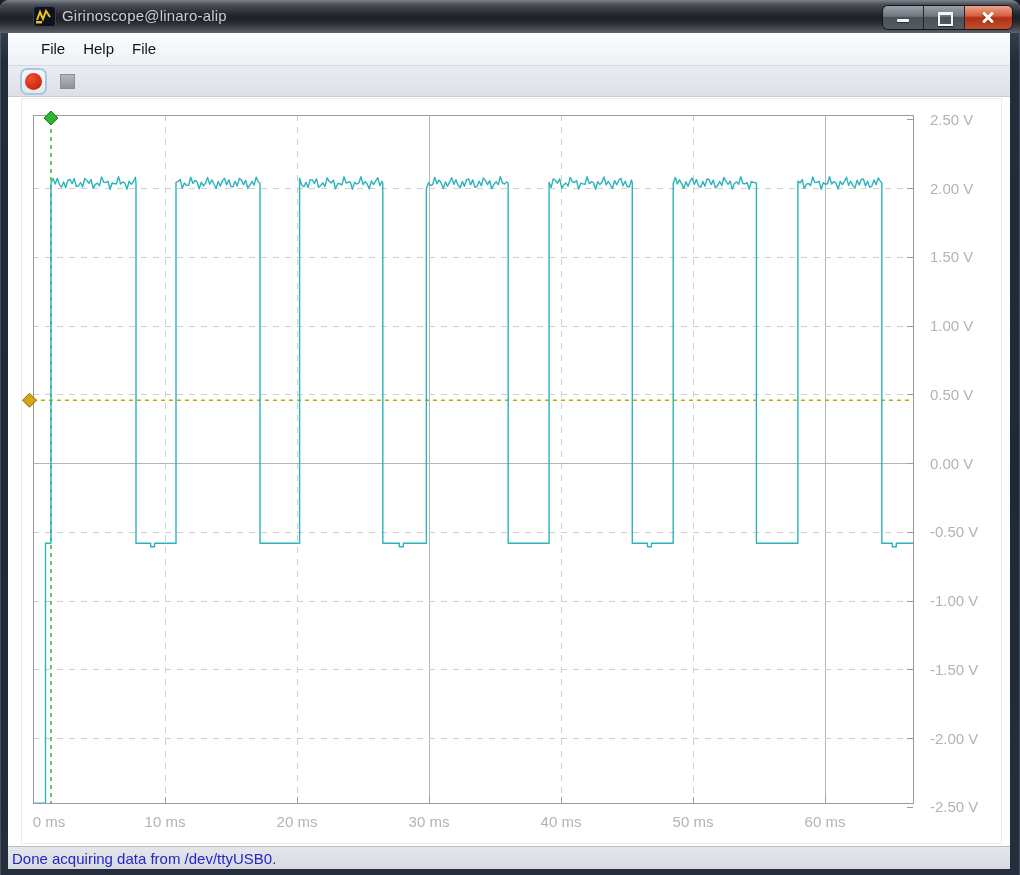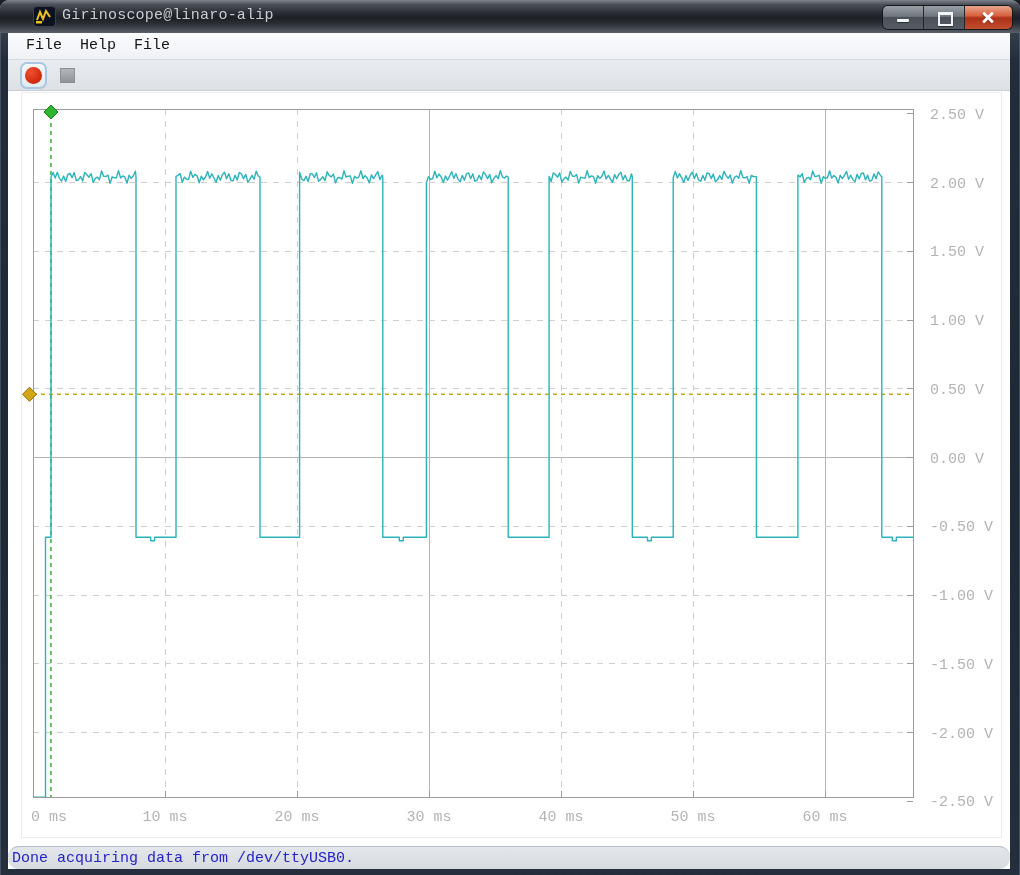--- a/index.html
+++ b/index.html
@@ -1,51 +1,51 @@
 <!DOCTYPE html>
 <html><head>
 <meta charset="utf-8">
 <style>
   html,body{margin:0;padding:0;background:#1b2026;font-family:"Liberation Sans",sans-serif;}
   .window{position:relative;width:1020px;height:875px;border-radius:9px 9px 0 0;overflow:hidden;
     background:linear-gradient(180deg,#6a7380 0%,#39424f 3%,#232c3a 7%,#1f2835 55%,#242e3c 100%);
-    box-shadow:inset 0 1px 0 rgba(255,255,255,.22), inset 1px 0 0 rgba(150,170,195,.28), inset -1px 0 0 rgba(150,170,195,.28);font-family:Liberation Mono, monospace;}
+    box-shadow:inset 0 1px 0 rgba(255,255,255,.22), inset 1px 0 0 rgba(150,170,195,.28), inset -1px 0 0 rgba(150,170,195,.28);}
   
   .titlebar{position:absolute;top:0;left:0;right:0;height:33px;border-radius:9px 9px 0 0;
     background:linear-gradient(180deg,#7d838c 0%,#4a4f57 14%,#26292f 42%,#1c1f24 55%,#2b2f36 72%,#5a616a 100%);}
   .title-icon{position:absolute;left:34px;top:7px;width:21px;height:19px;border-radius:3px;background:#0d1220;
     box-shadow:0 0 0 1px #3a414d;}
   .title-text{position:absolute;left:62px;top:0;line-height:32px;font-size:15px;color:#c9ccd1;letter-spacing:.2px;}
   .winbtns{position:absolute;top:6px;right:8px;height:23px;display:flex;border-radius:5px;overflow:hidden;
     box-shadow:0 0 0 1px #14171c, 0 1px 1px rgba(255,255,255,.18), inset 0 1px 0 rgba(255,255,255,.3);}
   .winbtn{position:relative;height:23px;cursor:default;}
   .btn-min,.btn-max{width:40px;background:linear-gradient(180deg,#9aa0a8 0%,#70767e 45%,#4b5159 50%,#565c64 100%);}
   .btn-min{border-right:1px solid #23272c;}
   .btn-max{border-right:1px solid #23272c;}
   .btn-close{width:47px;background:linear-gradient(180deg,#e9a68e 0%,#d8603f 42%,#ad3118 52%,#c14f2c 100%);}
   .glyph-min{position:absolute;left:14px;top:13px;width:12px;height:3px;background:#f4f5f7;border-radius:1px;box-shadow:0 1px 1px rgba(0,0,0,.45);}
   .glyph-max{position:absolute;left:14px;top:6px;width:11px;height:9px;border:2px solid #f4f5f7;border-top-width:3px;box-shadow:0 1px 1px rgba(0,0,0,.45);}
   .glyph-close{position:absolute;left:16px;top:10px;width:14px;height:3px;background:#fdfdfd;border-radius:1px;transform:rotate(45deg);box-shadow:0 1px 1px rgba(0,0,0,.35);}
   .glyph-close2{position:absolute;left:16px;top:10px;width:14px;height:3px;background:#fdfdfd;border-radius:1px;transform:rotate(-45deg);}
   
   .content{position:absolute;left:8px;top:33px;width:1002px;height:836px;background:#ffffff;display:flex;flex-direction:column;}
-  .menubar{height:27px;background:linear-gradient(180deg,#fbfcfe 0%,#eef1f5 100%);border-bottom:1px solid #d7dadf;
-    display:flex;align-items:center;padding-left:9px;box-sizing:border-box;}
+  .menubar{height:33px;background:linear-gradient(180deg,#fbfcfe 0%,#eef1f5 100%);border-bottom:1px solid #d7dadf;
+    display:flex;align-items:flex-start;padding-left:24px;box-sizing:border-box;}
   .menu-item{font-size:15px;color:#141414;padding:0 9px;line-height:32px;}
   .toolbar{height:31px;background:linear-gradient(180deg,#e9edf1 0%,#dde1e6 100%);border-bottom:1px solid #c9ced4;
     display:flex;align-items:center;padding-left:12px;box-sizing:border-box;}
   .record-btn{width:27px;height:27px;border:2px solid #a9c7e1;border-radius:7px;box-sizing:border-box;
     background:linear-gradient(180deg,#f4f7fa,#e2e9f0);display:flex;align-items:center;justify-content:center;}
   .record-dot{width:17px;height:17px;border-radius:50%;background:radial-gradient(circle at 35% 30%,#ef5134,#d62b0e 62%,#a31e05);}
   .stop-btn{width:27px;height:27px;margin-left:7px;display:flex;align-items:center;justify-content:center;}
   .stop-square{width:15px;height:15px;background:linear-gradient(180deg,#b2b7bc,#8d9398);border:1px solid #898f94;box-sizing:border-box;}
   .plot-region{position:relative;flex:1;background:#ffffff;overflow:hidden;}
   .plot-region svg{position:absolute;left:0;top:0;}
   .statusbar{height:23px;background:linear-gradient(180deg,#e3e6ea,#d7dbdf);border-top:1px solid #b9bdc3;
-    display:flex;align-items:center;padding-left:4px;box-sizing:border-box;border-radius:11px;}
+    display:flex;align-items:center;padding-left:4px;box-sizing:border-box;}
   .status-text{font-size:15px;}
 </style>
 </head>
 <body>
 
 <div class="window">
 
   <div class="titlebar">
     <div class="title-icon">
       <svg width="21" height="19" viewBox="0 0 21 19">

